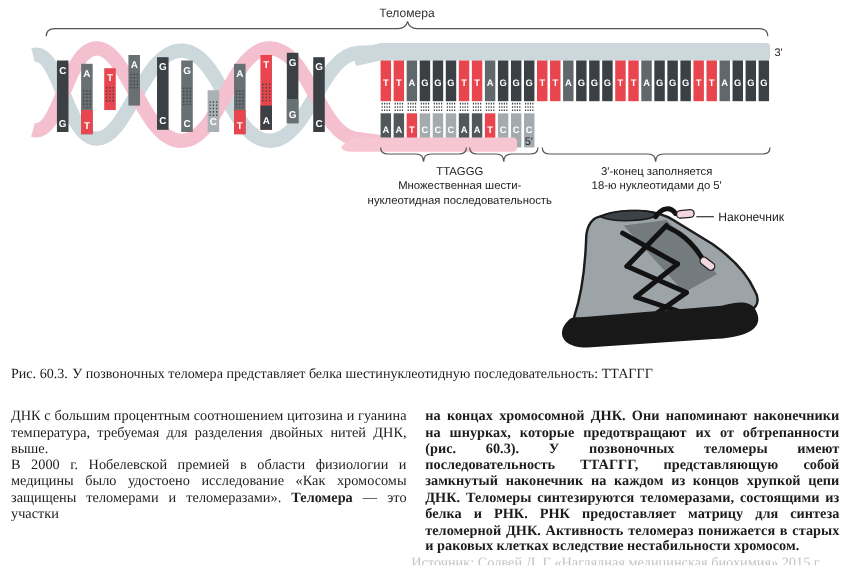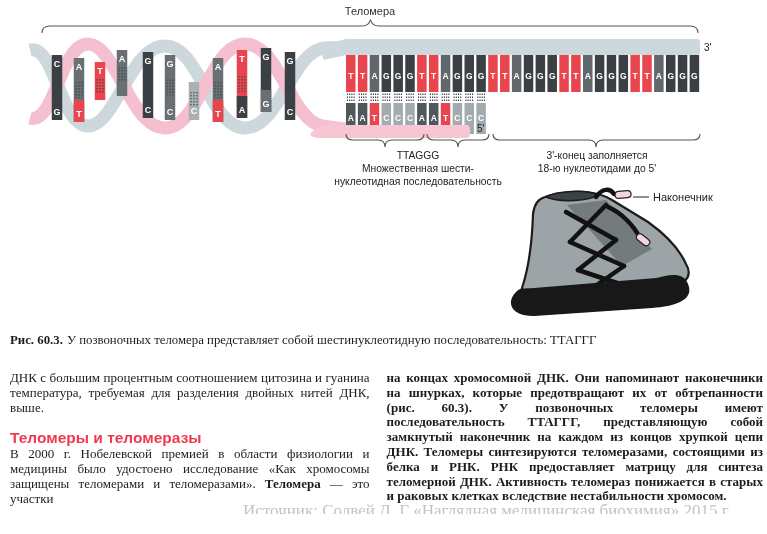--- a/index.html
+++ b/index.html
@@ -1,31 +1,31 @@
 <!DOCTYPE html>
 <html><head>
 <meta charset="utf-8">
 <style>
   html,body{margin:0;padding:0;background:#fff;}
   #page{position:relative;width:767px;height:514px;background:#fff;overflow:hidden;
         font-family:"Liberation Serif",serif;color:#1c1c1c;}
   #diagram{position:absolute;top:0;left:0;}
   .svg-sans{font-family:"Liberation Sans",sans-serif;}
   #caption{position:absolute;top:333px;left:10px;width:745px;font-size:12.8px;line-height:15px;}
-  #caption b{font-weight:bold;}
+  #caption b{font-weight:normal;}
   #caption .cap-text{margin-left:4px;}
   #cols{position:absolute;top:371px;left:10px;width:753px;display:flex;gap:17px;}
   .col{text-align:justify;font-size:13px;line-height:14.8px;}
   .col-left{width:363px;}
   .col-right{width:380px;font-weight:bold;}
   .col p{margin:0;}
   h2.section{margin:15px 0 1px 0;font-family:"Liberation Sans",sans-serif;
              font-weight:bold;font-size:15.5px;color:#ee3a50;line-height:16px;}
-  #footer{position:absolute;top:504px;right:36px;
-          color:#c3c3c3;font-size:17px;line-height:13.5px;}
+  #footer{position:absolute;top:504px;right:20px;
+          color:#c3c3c3;font-size:13px;line-height:13.5px;}
 </style>
 </head>
 <body>
 
 <div id="page">
 
   <svg id="diagram" width="767" height="330" viewBox="0 0 767 330">
 
     <text class="svg-sans" x="370" y="15" text-anchor="middle" font-size="11" fill="#333">Теломера</text>
     <path d="M42,33 Q42,26 50,26 L362,26 Q369,26 370.5,19.5 Q372,26 379,26 L690,26 Q698,26 698,33" fill="none" stroke="#555" stroke-width="1.1"></path>
@@ -281,27 +281,26 @@
       </g>
       <path d="M516,292 C506,302 510,316 534,316 L652,308 C680,306 694,298 688,284 C684,272 670,274 656,278 L534,288 C524,289 520,287 516,292 Z" fill="#181818"></path>
       <rect x="615" y="191" width="16" height="7" rx="3.5" fill="#f3d6de" stroke="#222" stroke-width="1.2" transform="rotate(-5 623 194)"></rect>
       <rect x="636" y="236" width="15" height="7" rx="3.5" fill="#f3d6de" stroke="#222" stroke-width="1.2" transform="rotate(38 643 239)"></rect>
       <line x1="633" y1="197" x2="649" y2="197" stroke="#333" stroke-width="1.1"></line>
       <text class="svg-sans" x="653" y="201" font-size="11" fill="#222">Наконечник</text>
     </g>
   </svg>
 
   <div id="caption">
-    <b>Рис. 60.3.</b><span class="cap-text">У позвоночных теломера представляет собой шестинуклеотидную последовательность: ТТАГГГ</span>
+    <b>Рис. 60.3.</b><span class="cap-text">У позвоночных теломера представляет белка шестинуклеотидную последовательность: ТТАГГГ</span>
   </div>
 
   <div id="cols">
     <div class="col col-left">
       <p>ДНК с большим процентным соотношением цитозина и гуанина температура, требуемая для разделения двойных нитей ДНК, выше.</p>
-      <h2 class="section">Теломеры и теломеразы</h2>
       <p><span>В 2000 г. Нобелевской премией в области физиологии и медицины было удостоено исследование «Как хромосомы защищены теломерами и теломеразами». </span><b>Теломера</b><span> — это участки</span></p>
     </div>
     <div class="col col-right">
       <p>на концах хромосомной ДНК. Они напоминают наконечники на шнурках, которые предотвращают их от обтрепанности (рис. 60.3). У позвоночных теломеры имеют последовательность ТТАГГГ, представляющую собой замкнутый наконечник на каждом из концов хрупкой цепи ДНК. Теломеры синтезируются теломеразами, состоящими из белка и РНК. РНК предоставляет матрицу для синтеза теломерной ДНК. Активность теломераз понижается в старых и раковых клетках вследствие нестабильности хромосом.</p>
     </div>
   </div>
 
   <div id="footer">
     <div>Источник: Солвей Д. Г «Наглядная медицинская биохимия» 2015 г.</div>
   </div>

